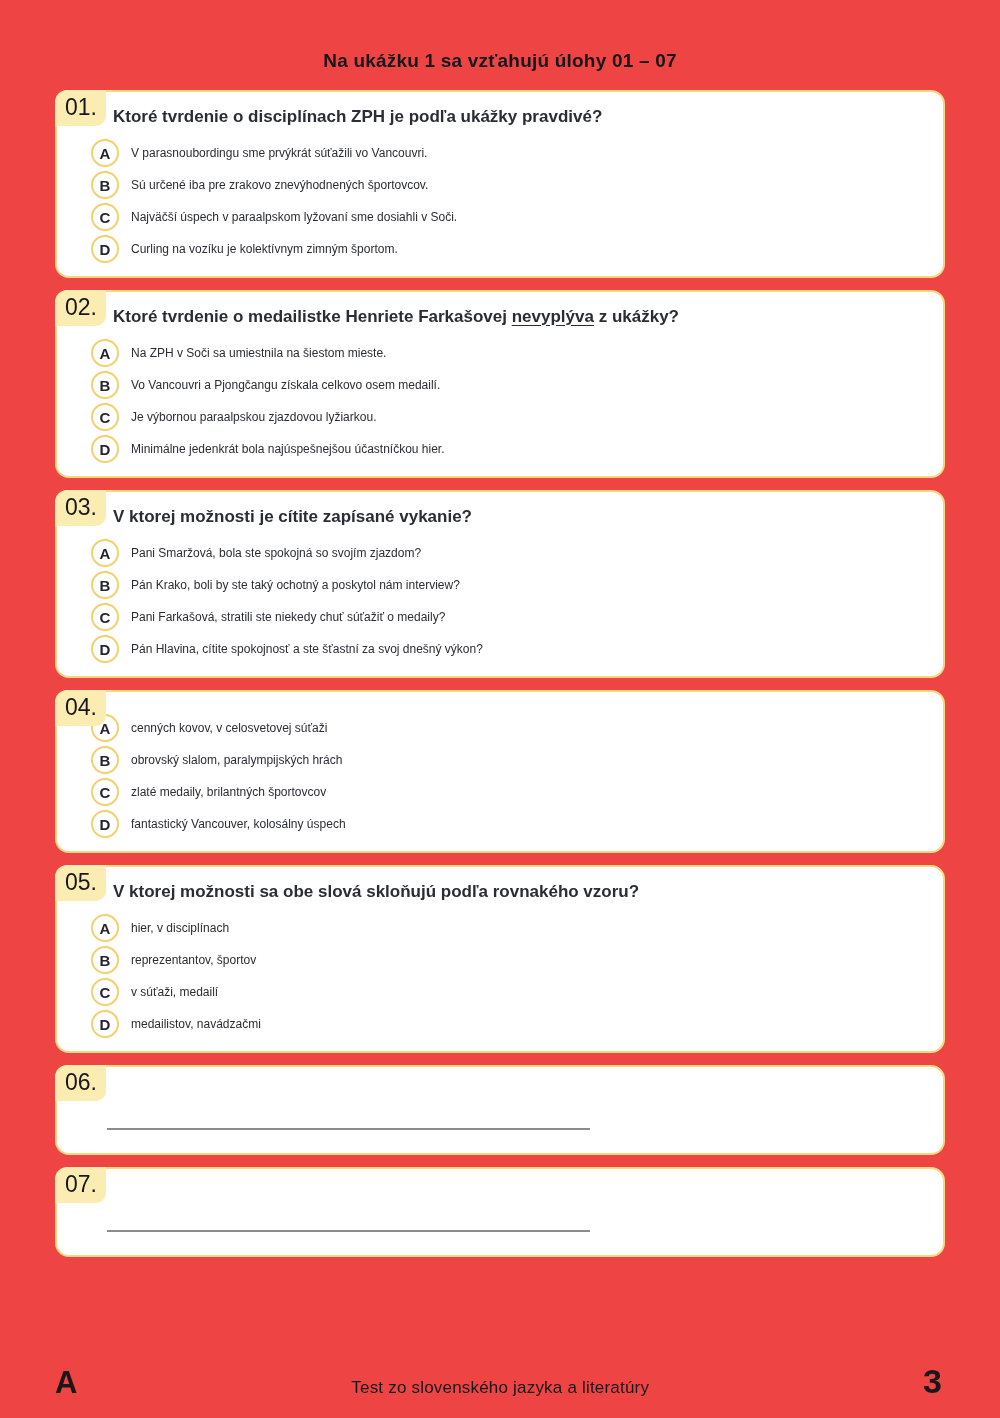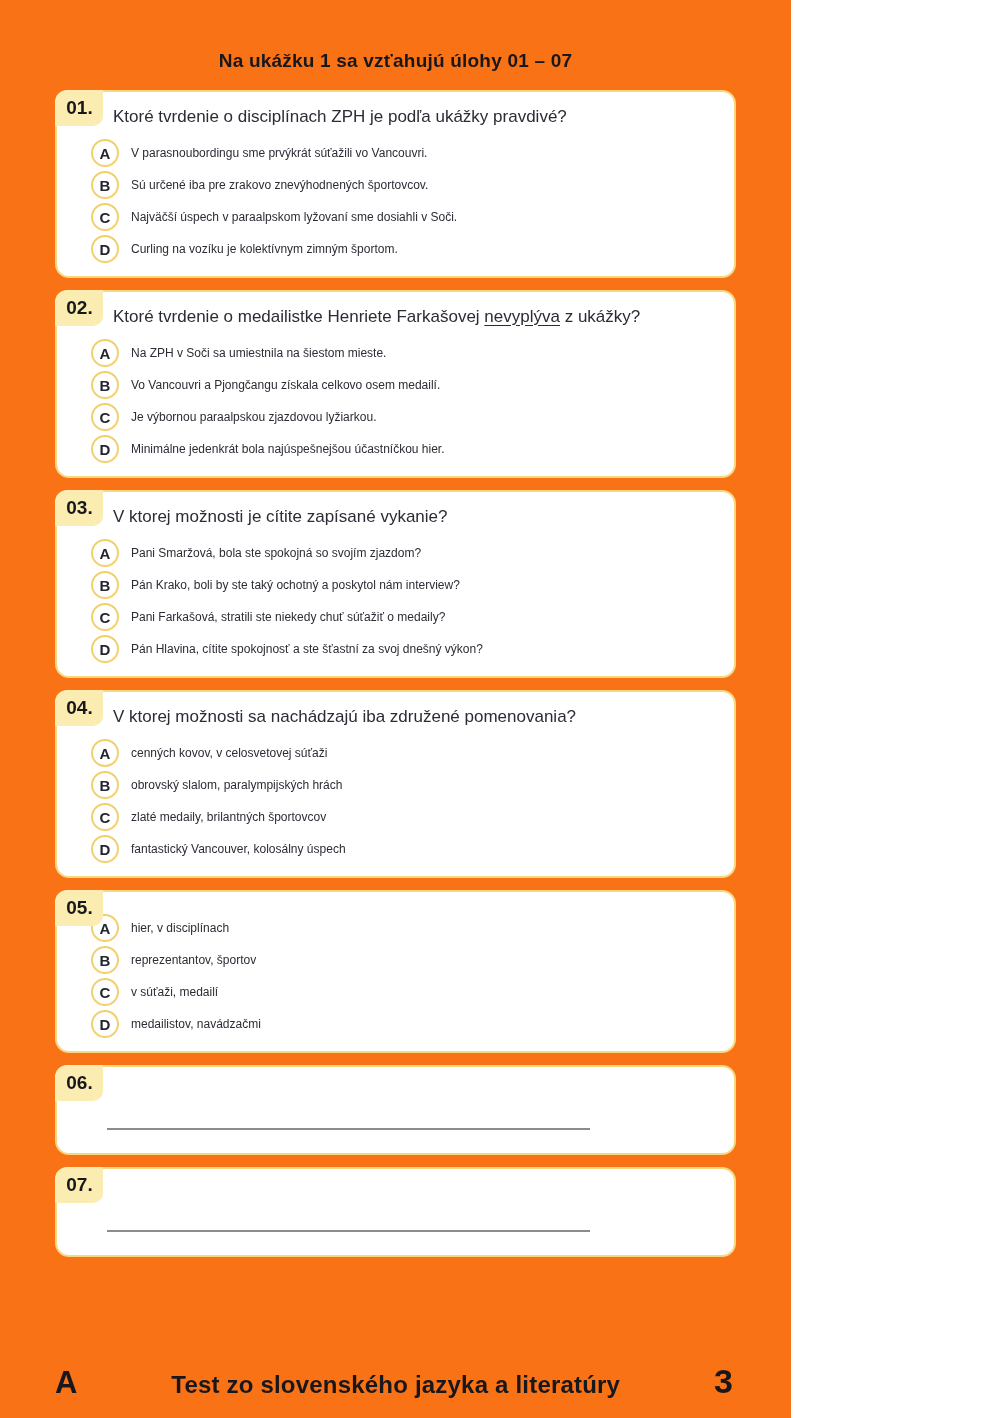--- a/index.html
+++ b/index.html
@@ -11,21 +11,21 @@
     --line:#8c8c8c;
   }
   *{margin:0;padding:0;box-sizing:border-box;}
   html,body{background:#ffffff;}
   body{
     width:1000px;height:1418px;
     font-family:"Liberation Sans", sans-serif;
     color:var(--ink);
     overflow:hidden;
   }
-  .page{position:relative;width:791px;height:1418px;background:#f97316;}
+  .page{position:relative;width:1000px;height:1418px;background:#ef4444;}
   .title{
     padding-top:50px;
     text-align:center;
     font-size:19px;
     font-weight:bold;
     color:var(--black);
     letter-spacing:.2px;
   }
   .content{margin:18px 55px 0 55px;}
   .qbox{
@@ -35,33 +35,34 @@
     background:#fff;
     padding:11px 18px 9px 0;
     margin-bottom:12px;
   }
   .badge{
     position:absolute;
     top:-2px;left:-2px;
     min-width:48px;
     background:var(--badge-bg);
     border-radius:12px 0 10px 0;
-    font-size:19px;
-    font-weight:bold;
+    font-size:23px;
+    font-weight:normal;
     color:var(--black);
-    text-align:center;
+    text-align:left;
     padding:7px 9px 8px 10px;
     line-height:21px;
   }
   .prompt{
     margin-left:56px;
     font-size:17px;
     line-height:22px;
     color:var(--ink);
     padding-top:3px;
+    font-weight:bold;
   }
   .prompt .u{text-decoration:underline;text-underline-offset:3px;}
   .prompt .i{font-style:italic;}
   .opts{margin-top:11px;}
   .opt{
     display:flex;
     align-items:center;
     gap:12px;
     margin:0 0 4px 34px;
     height:28px;
@@ -84,21 +85,21 @@
     height:0;
   }
   .footer{
     position:absolute;
     left:55px;right:58px;top:1362px;
     display:flex;
     justify-content:space-between;
     align-items:baseline;
   }
   .form-code{font-size:31px;font-weight:bold;color:var(--black);}
-  .test-name{font-size:24px;font-weight:bold;color:var(--black);letter-spacing:.2px;}
+  .test-name{font-size:17px;font-weight:normal;color:var(--black);letter-spacing:.2px;}
   .page-num{font-size:34px;font-weight:bold;color:var(--black);}
 </style>
 </head>
 <body>
 
 <div class="page">
 
   <h1 class="title">Na ukážku 1 sa vzťahujú úlohy 01 – 07</h1>
 
   <div class="content">
@@ -167,21 +168,20 @@
         </div>
         <div class="opt">
           <span class="circ">D</span>
           <span class="otext">Pán Hlavina, cítite spokojnosť a ste šťastní za svoj dnešný výkon?</span>
         </div>
       </div>
     </section>
 
     <section class="qbox">
       <div class="badge">04.</div>
-      <p class="prompt"><span>V ktorej možnosti sa nachádzajú iba združené pomenovania?</span><span class="u"></span><span></span></p>
       <div class="opts">
         <div class="opt">
           <span class="circ">A</span>
           <span class="otext">cenných kovov, v celosvetovej súťaži</span>
         </div>
         <div class="opt">
           <span class="circ">B</span>
           <span class="otext">obrovský slalom, paralympijských hrách</span>
         </div>
         <div class="opt">
@@ -190,20 +190,21 @@
         </div>
         <div class="opt">
           <span class="circ">D</span>
           <span class="otext">fantastický Vancouver, kolosálny úspech</span>
         </div>
       </div>
     </section>
 
     <section class="qbox">
       <div class="badge">05.</div>
+      <p class="prompt"><span>V ktorej možnosti sa obe slová skloňujú podľa rovnakého vzoru?</span><span class="u"></span><span></span></p>
       <div class="opts">
         <div class="opt">
           <span class="circ">A</span>
           <span class="otext">hier, v disciplínach</span>
         </div>
         <div class="opt">
           <span class="circ">B</span>
           <span class="otext">reprezentantov, športov</span>
         </div>
         <div class="opt">

